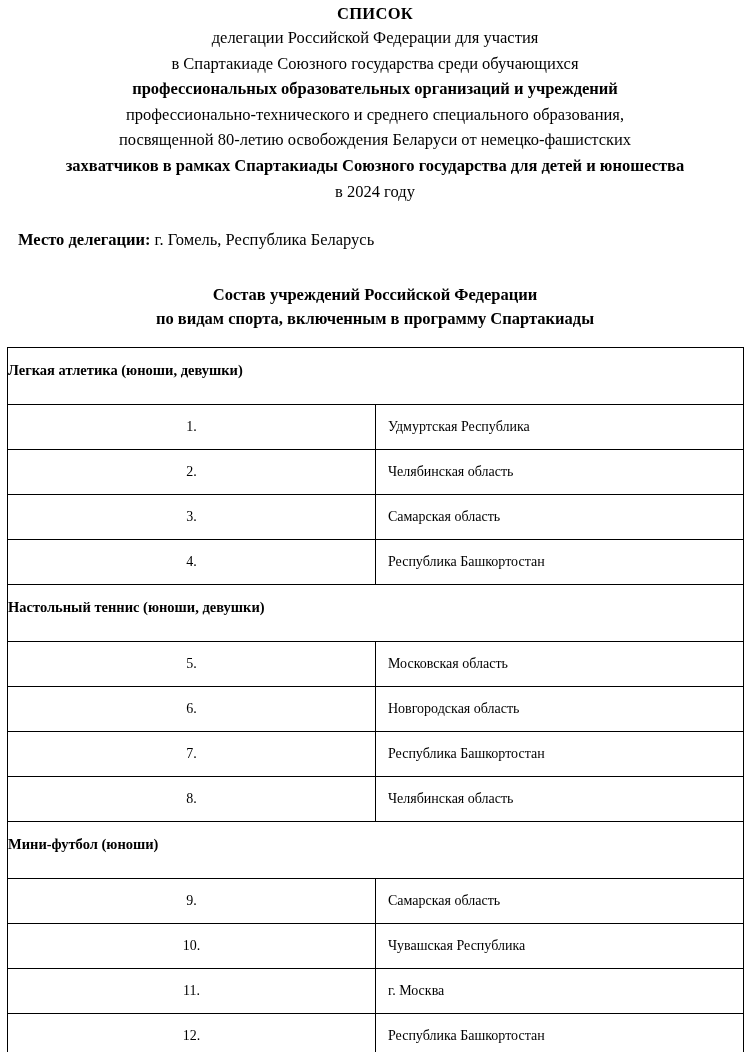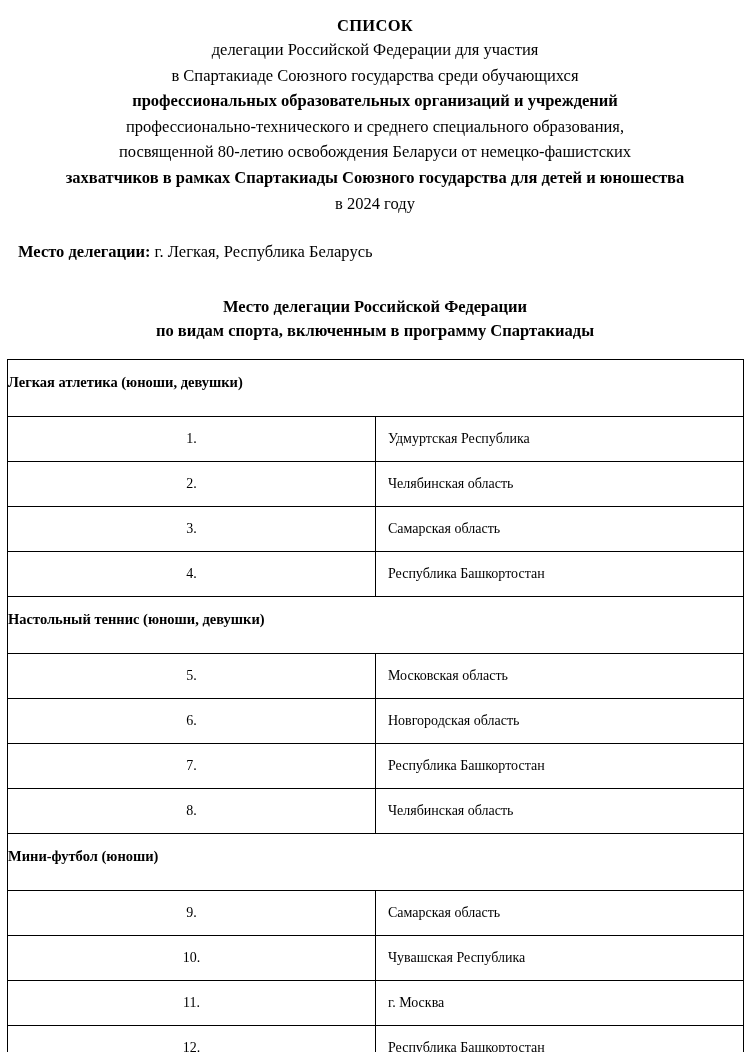--- a/index.html
+++ b/index.html
@@ -18,21 +18,21 @@
   }
   .page {
     width: 750px;
     height: 1052px;
     position: relative;
     box-sizing: border-box;
   }
 
   
   .title-block {
-    padding-top: 15px;
+    padding-top: 3px;
     text-align: center;
   }
   .doc-title {
     font-size: 16.5px;
     font-weight: bold;
     line-height: 22px;
     letter-spacing: 0.3px;
     margin: 0;
   }
   .title-line {
@@ -123,26 +123,26 @@
     <div class="title-line bold">профессиональных образовательных организаций и учреждений</div>
     <div class="title-line">профессионально-технического и среднего специального образования,</div>
     <div class="title-line">посвященной 80-летию освобождения Беларуси от немецко-фашистских</div>
     <div class="title-line bold">захватчиков в рамках Спартакиады Союзного государства для детей и юношества</div>
     <div class="title-line">в 2024 году</div>
   </div>
 
   <div class="meta-block">
     <div class="meta-row">
       <span class="meta-label">Место делегации:</span>
-      <span class="meta-value">г. Легкая, Республика Беларусь</span>
+      <span class="meta-value">г. Гомель, Республика Беларусь</span>
     </div>
   </div>
 
   <div class="composition-heading">
-    <div class="ch-line">Место делегации Российской Федерации</div>
+    <div class="ch-line">Состав учреждений Российской Федерации</div>
     <div class="ch-line">по видам спорта, включенным в программу Спартакиады</div>
   </div>
 
   <table class="delegation-table">
     <tbody>
         <tr>
           <td class="sport-header-cell" colspan="2">Легкая атлетика (юноши, девушки)</td>
         </tr>
         <tr>
           <td class="num-cell">1.</td>

